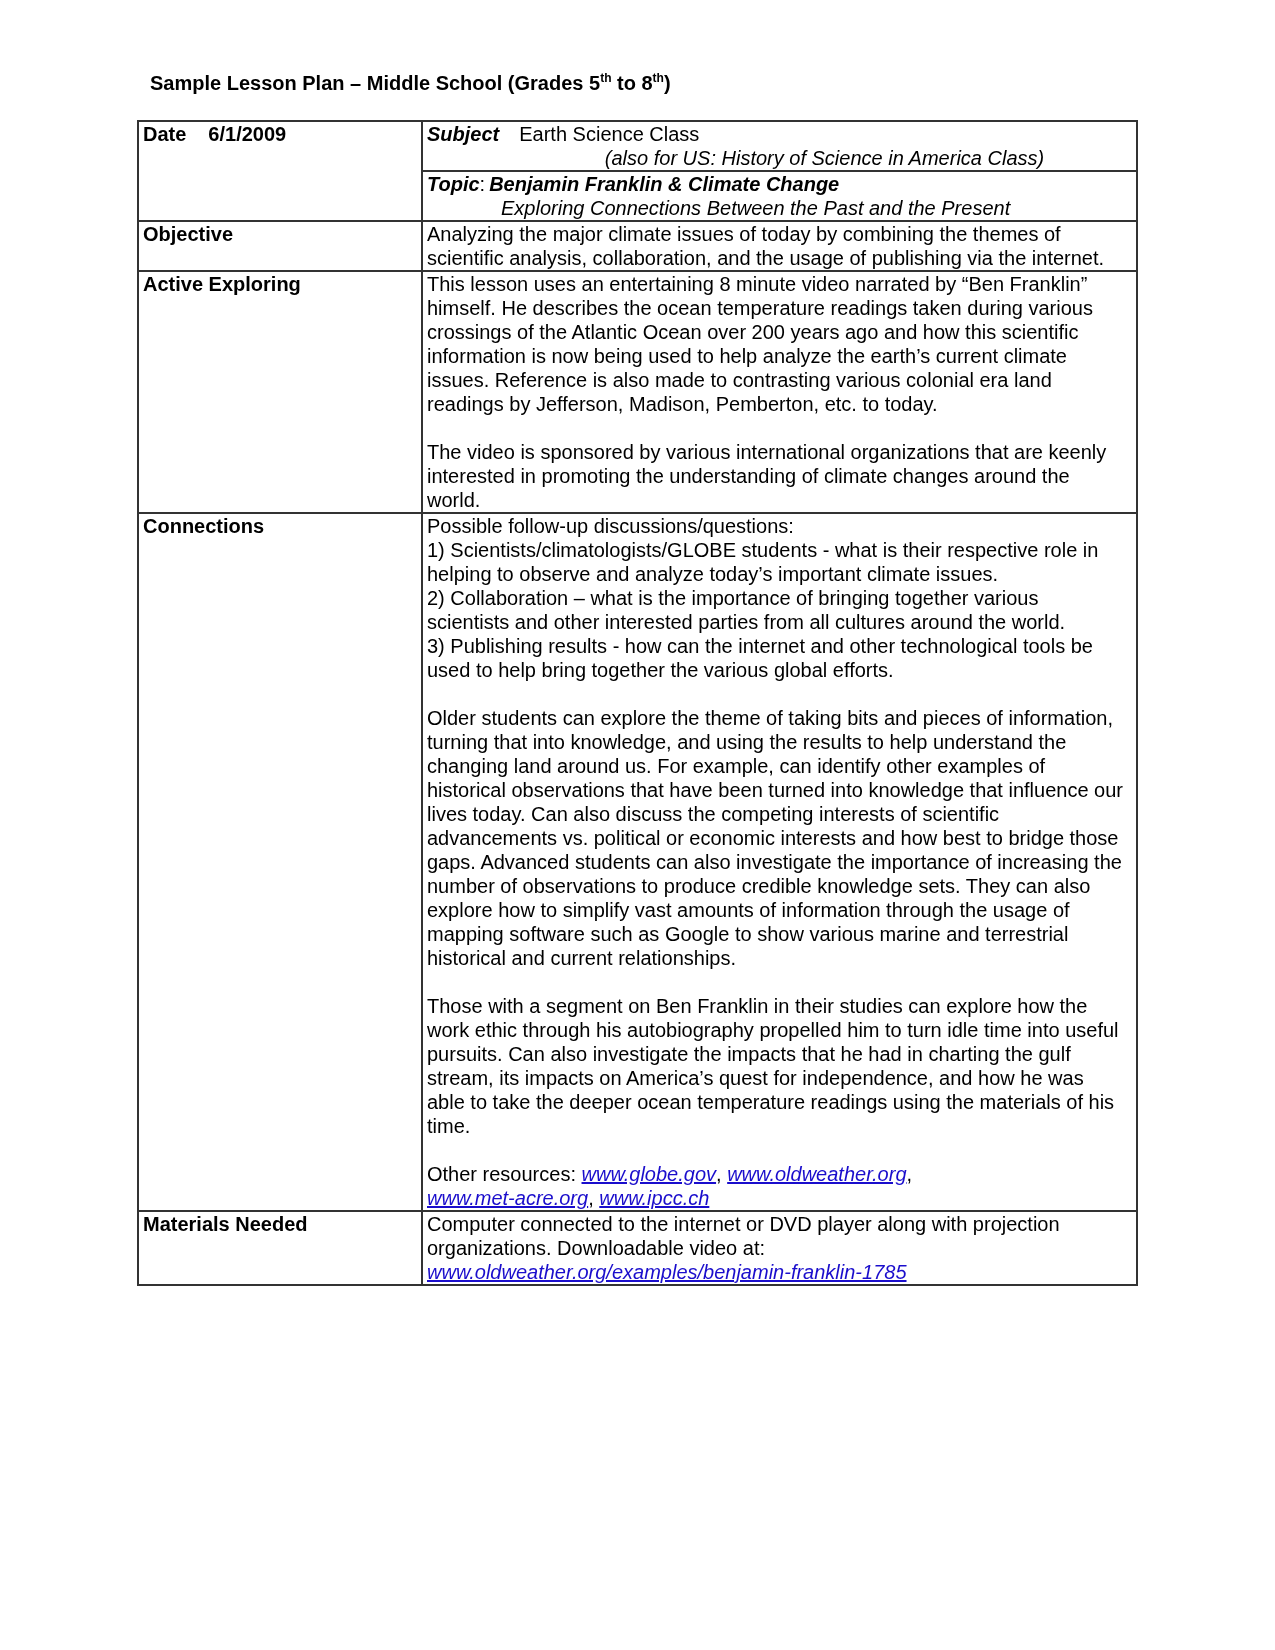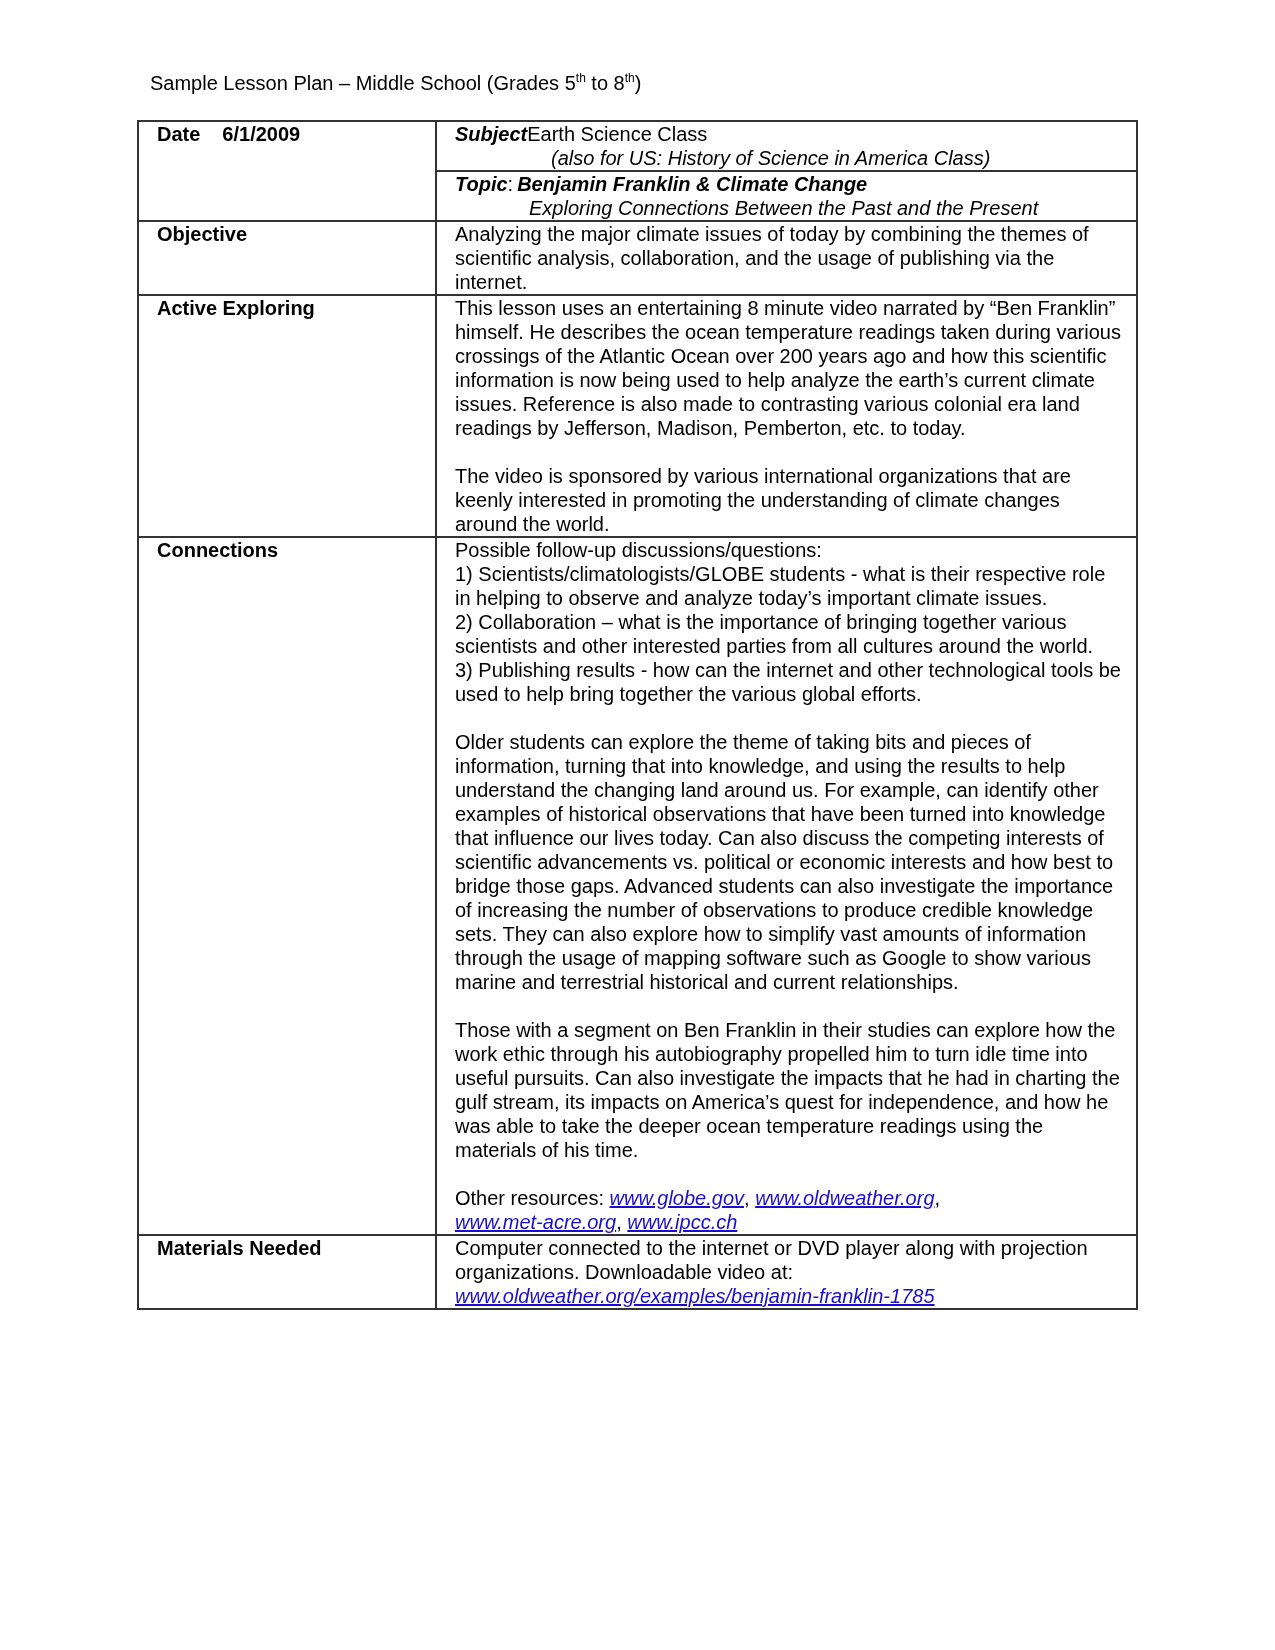--- a/index.html
+++ b/index.html
@@ -1,45 +1,45 @@
 <!DOCTYPE html>
 <html><head>
 <meta charset="utf-8">
 <style>
   html, body { margin: 0; padding: 0; background: #ffffff; }
   body { width: 1275px; height: 1650px; position: relative; font-family: "Liberation Sans", sans-serif; color: #000; }
-  .page-title { position: absolute; left: 150px; top: 72px; font-size: 20px; font-weight: normal; letter-spacing: 0px; }
+  .page-title { position: absolute; left: 150px; top: 72px; font-size: 20px; font-weight: bold; letter-spacing: 0px; }
   .page-title sup { font-size: 12px; vertical-align: 8px; line-height: 0; }
   table.plan { position: absolute; left: 137px; top: 120px; width: 1001px; border-collapse: collapse; font-size: 20px; line-height: 24px; }
-  table.plan td { border: 2px solid #333; vertical-align: top; padding: 0 10px 0 18px; }
+  table.plan td { border: 2px solid #333; vertical-align: top; padding: 0 10px 0 4px; }
   td.label-cell { width: 268px; font-weight: bold; padding-left: 12px; }
   td.content-cell { }
   .bold { font-weight: bold; font-style: italic; }
   .italic { font-style: italic; }
   .indent { padding-left: 74px; font-style: italic; }
   .gap { height: 24px; }
   a.link { color: #1a0dcc; text-decoration: underline; font-style: italic; }
   .date-val { margin-left: 22px; }
-  .subj-val { }
+  .subj-val { margin-left: 20px; }
   .topic-val { margin-left: 4px; }
 </style>
 </head>
 <body>
 
 <div class="page-title"><span>Sample Lesson Plan – Middle School (Grades 5</span><sup>th</sup><span> to 8</span><sup>th</sup><span>)</span></div>
 
 <table class="plan">
   <tbody>
       <tr>
     <td class="label-cell" rowspan="2" style="height:46px;">
       <span>Date</span><span class="date-val">6/1/2009</span>
     </td>
     <td class="content-cell" style="height:46px;">
       <div><span class="bold">Subject</span><span class="subj-val">Earth Science Class</span></div>
-      <div class="italic" style="padding-left:96px;">(also for US: History of Science in America Class)</div>
+      <div class="italic" style="padding-left:96px;text-align:center;">(also for US: History of Science in America Class)</div>
     </td>
   </tr>
   <tr>
     <td class="content-cell" style="height:46px;border-radius:8px;">
       <div><span class="bold">Topic</span><span>:</span><span class="bold topic-val">Benjamin Franklin &amp; Climate Change</span></div>
       <div class="indent">Exploring Connections Between the Past and the Present</div>
     </td>
   </tr>
   <tr>
     <td class="label-cell">Objective</td>

